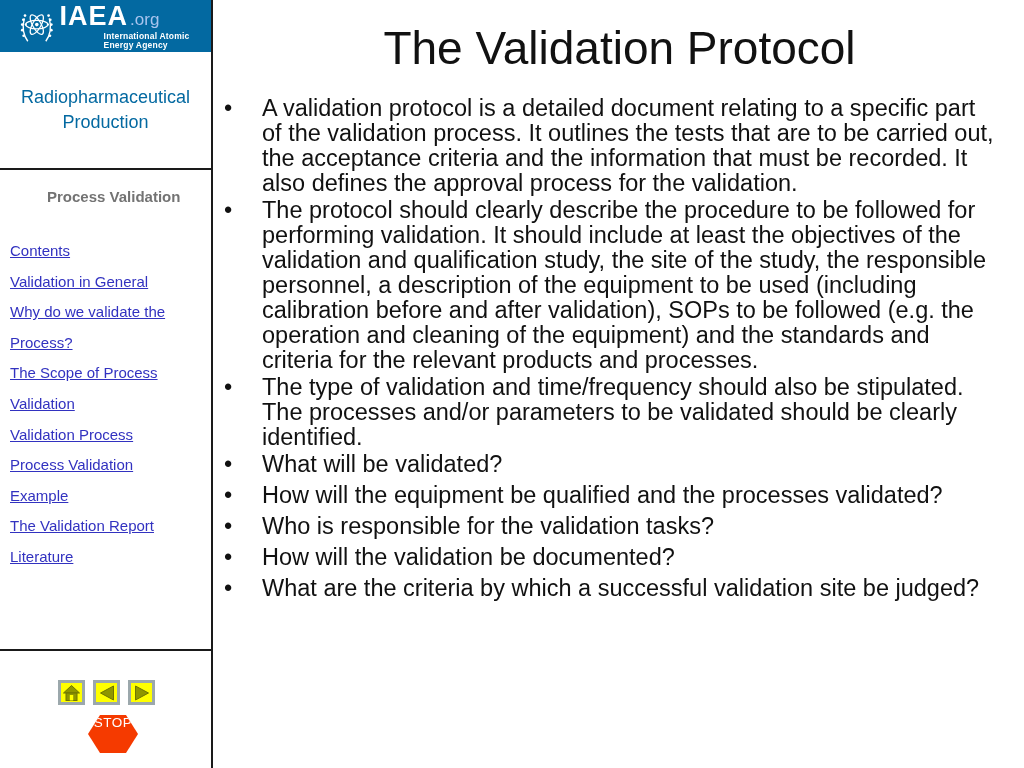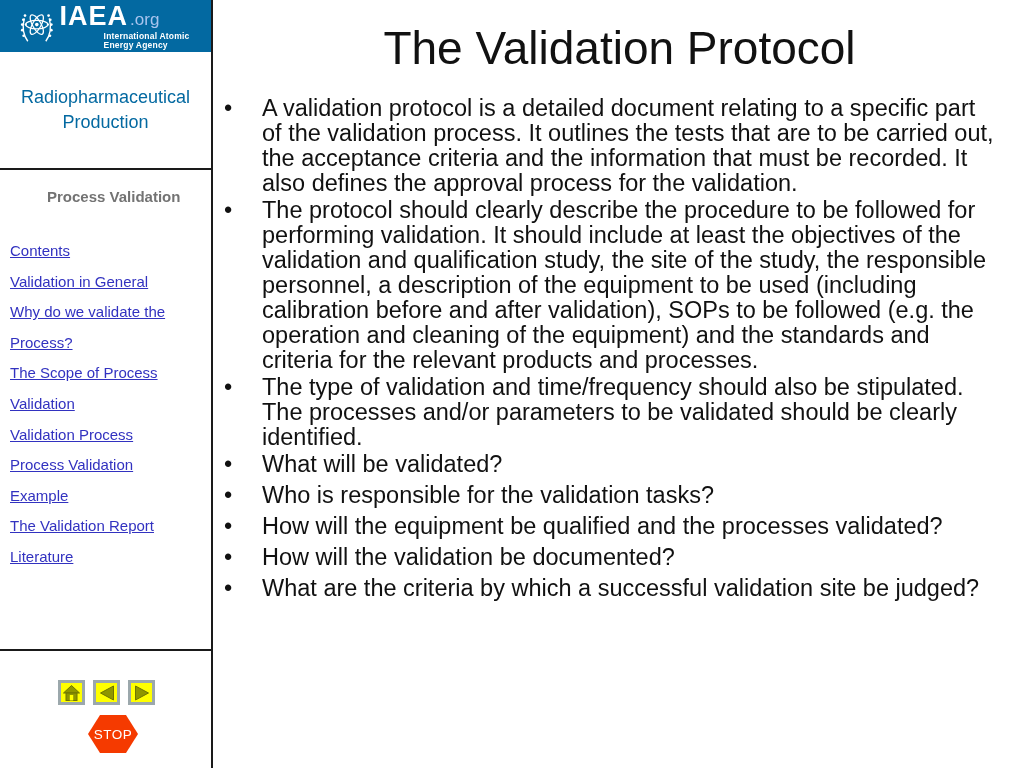--- a/index.html
+++ b/index.html
@@ -50,21 +50,21 @@
   }
   .nav-btn {
     width:27px; height:25px; background:#ffff00;
     border:3px solid #9ca8ac; display:flex; align-items:center; justify-content:center;
     cursor:pointer; padding:0;
   }
   .stop-sign {
     position:absolute; left:88px; top:715px; width:50px; height:38px;
     background:#f53a00;
     clip-path:polygon(24% 0, 76% 0, 100% 50%, 76% 100%, 24% 100%, 0 50%);
-    display:flex; align-items:center; justify-content:center;
+    display:flex; justify-content:center;
     color:#ffffff; font-size:13.5px; letter-spacing:0.5px; cursor:pointer;
   }
 
   
   .main {
     position:absolute; left:215px; top:0; width:809px; height:768px;margin-top:8px;
   }
   .slide-title {
     margin-top:14px; text-align:center;
     font-size:46px; line-height:52px; color:#111; font-weight:normal;
@@ -173,22 +173,22 @@
 
       <ul class="blist bullets">
         <li>A validation protocol is a detailed document relating to a specific part of the validation process. It outlines the tests that are to be carried out, the acceptance criteria and the information that must be recorded. It also defines the approval process for the validation.</li>
         <li>The protocol should clearly describe the procedure to be followed for performing validation. It should include at least the objectives of the validation and qualification study, the site of the study, the responsible personnel, a description of the equipment to be used (including calibration before and after validation), SOPs to be followed (e.g. the operation and cleaning of the equipment) and the standards and criteria for the relevant products and processes.</li>
         <li>The type of validation and time/frequency should also be stipulated. The processes and/or parameters to be validated should be clearly identified.</li>
       </ul>
 
 
       <ul class="blist questions">
         <li>What will be validated?</li>
+        <li>How will the equipment be qualified and the processes validated?</li>
         <li>Who is responsible for the validation tasks?</li>
-        <li>How will the equipment be qualified and the processes validated?</li>
         <li>How will the validation be documented?</li>
         <li>What are the criteria by which a successful validation site be judged?</li>
       </ul>
 
     </div>
   </div>
 
 </div>
 
 </body></html>

